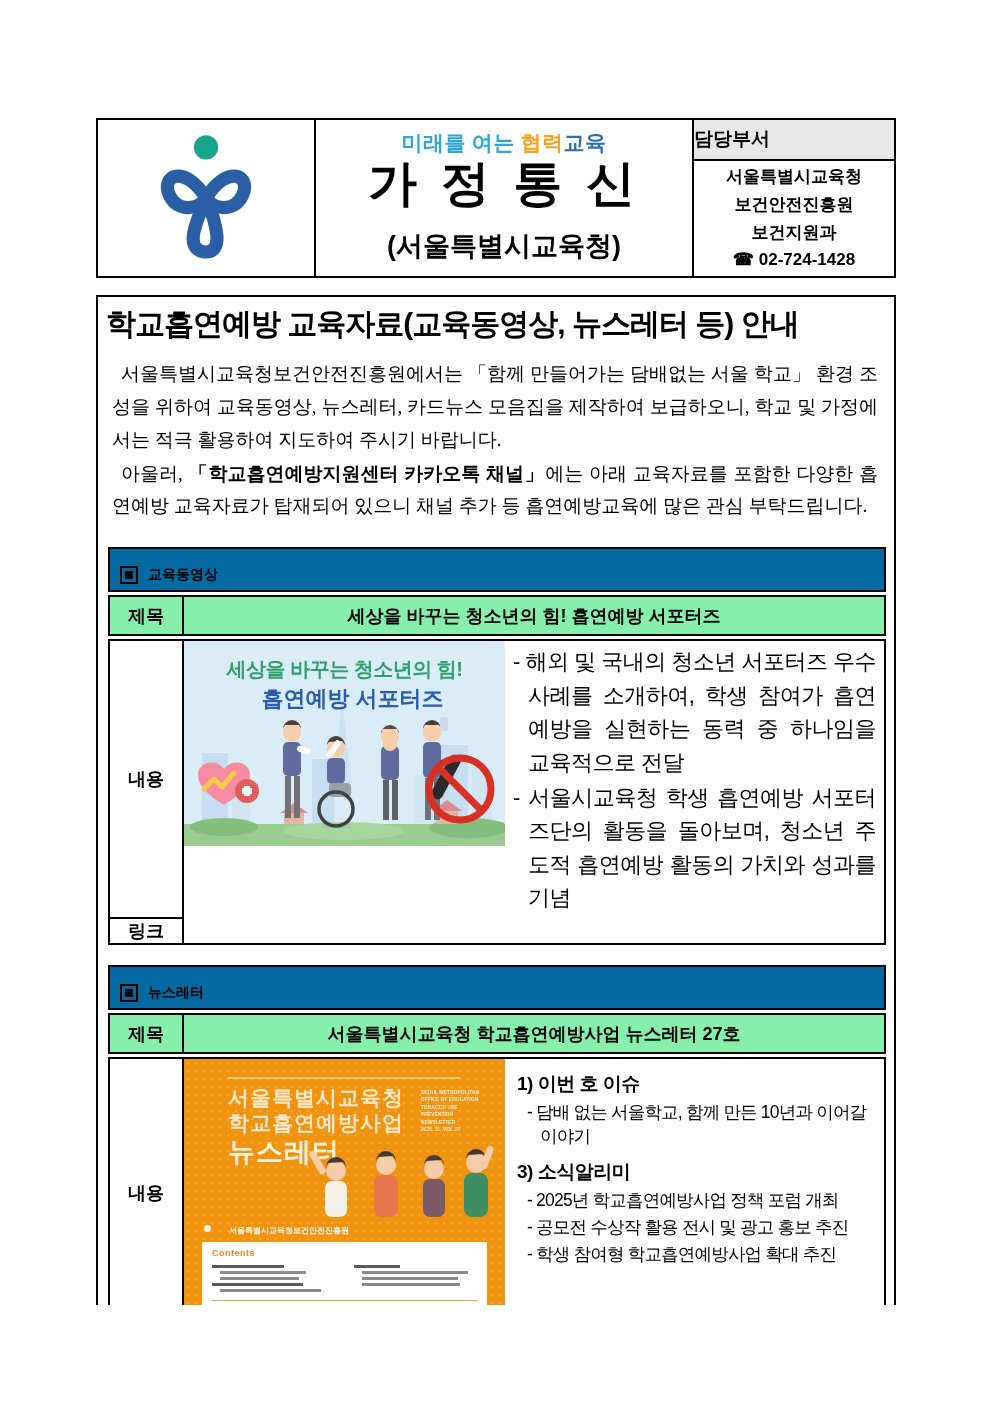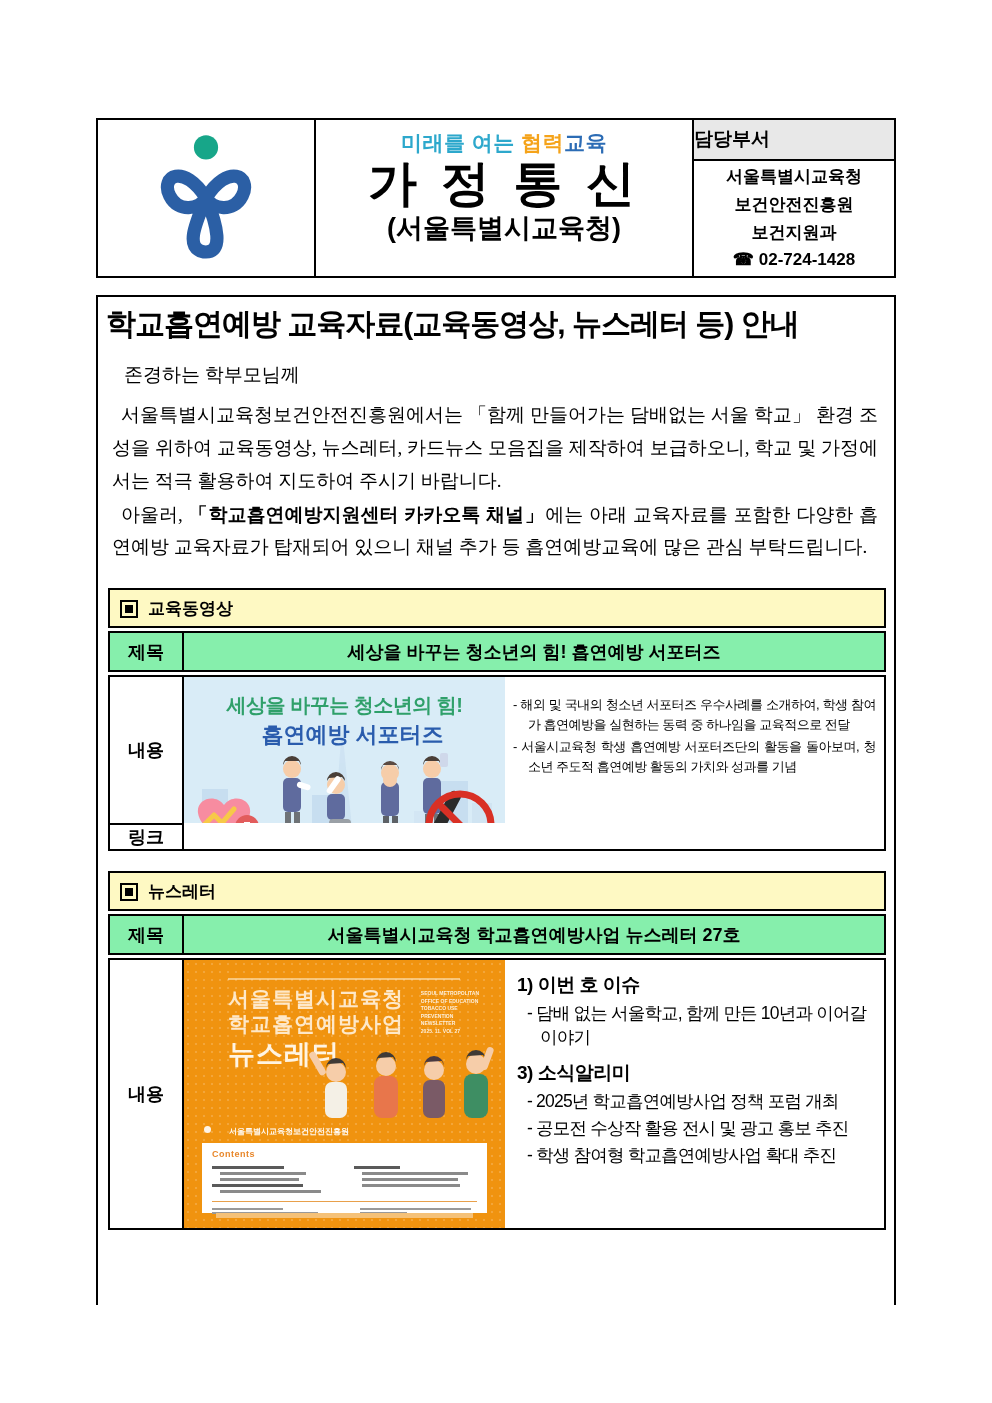--- a/index.html
+++ b/index.html
@@ -6,23 +6,23 @@
   html,body { width: 992px; height: 1403px; background: #fff; overflow: hidden; }
   body { font-family: "Liberation Sans", sans-serif; color: #000; position: relative; }
 
   
   .header { position: absolute; left: 96px; top: 118px; width: 800px; height: 160px;
             border: 2px solid #000; display: flex; background: #fff; }
   .h-logo { width: 216px; display: flex; align-items: center; justify-content: center; }
   .h-center { flex: 1; border-left: 2px solid #000; border-right: 2px solid #000;
               text-align: center; padding-top: 9px; }
   .slogan { font-size: 21px; font-weight: bold; letter-spacing: 0.5px; }
-  .slogan .c1 { color: #2DA8CC; } .slogan .c2 { color: #F5A31A; } .slogan .c3 { color: #2C6CB5; }
+  .slogan .c1 { color: #2DA8CC; font-family: Liberation Serif, serif; } .slogan .c2 { color: #F5A31A; } .slogan .c3 { color: #2C6CB5; }
   .h-title { font-size: 49px; font-weight: bold; letter-spacing: 5px; line-height: 1.02; margin-top: 2px; }
-  .h-sub { font-size: 27px; font-weight: bold; letter-spacing: 0px; margin-top: 1px; }
+  .h-sub { font-size: 27px; font-weight: bold; letter-spacing: 0px; margin-top: 19px; }
   .h-dept { width: 200px; display: flex; flex-direction: column; }
   .dept-band { background: #E8E8E8; border-bottom: 2px solid #000; font-size: 19px; font-weight: bold;
                padding: 6px 0 7px; }
   .dept-body { flex: 1; display: flex; flex-direction: column; justify-content: center;
                text-align: center; font-size: 17px; font-weight: bold; line-height: 1.62; }
 
   
   .content { position: absolute; left: 96px; top: 295px; width: 800px; height: 1010px;
              border: 2px solid #000; border-bottom: none; overflow: hidden; background: #fff; }
   .doc-title { font-size: 30px; font-weight: bold; letter-spacing: -1px; white-space: nowrap;
@@ -30,48 +30,48 @@
   .greeting { font-family: "Liberation Serif", serif; font-size: 19px; margin: 15px 0 0 26px; }
   .para { font-family: "Liberation Serif", serif; font-size: 19px; line-height: 1.73;
           text-align: justify; margin: 11px 16px 0 14px; text-indent: 9px; }
   .para + .para { margin-top: 1px; }
   .para b { font-family: "Liberation Serif", serif; }
 
   
   .section { margin: 24px 8px 0 10px; }
   .section.second { margin-top: 20px; }
   .sec-head { border: 2px solid #000; display: flex; align-items: center; gap: 10px;
-              padding: 7px 10px 6px; font-size: 17px; font-weight: bold; background: #fef9c3; }
+              padding: 17px 10px 6px; font-size: 14px; font-weight: bold; background: #0369a1; }
   .marker { width: 18px; height: 18px; border: 2px solid #000; display: inline-flex;
             align-items: center; justify-content: center; flex: 0 0 auto; }
   .marker::after { content: ""; width: 8px; height: 8px; background: #000; }
 
   .row-title { border: 2px solid #000; margin-top: 3px; display: grid;
                grid-template-columns: 74px 1fr; background: #86efac; }
   .row-title .lbl { border-right: 2px solid #000; text-align: center; padding: 7px 0 6px;
                     font-size: 18px; font-weight: bold; }
   .row-title .val { text-align: center; padding: 7px 4px 6px; font-size: 18px; font-weight: bold; }
 
   .row-body { border: 2px solid #000; margin-top: 3px; display: grid;
               grid-template-columns: 74px 1fr; background: #fff; }
   .body-lbl { border-right: 2px solid #000; display: flex; align-items: center;
               justify-content: center; font-size: 18px; font-weight: bold; }
   .body-cell { display: flex; align-items: stretch; }
   .row-sep { border-top: 2px solid #000; }
 
-  .bullets { flex: 1; padding: 18px 8px 0 8px; font-size: 13px; line-height: 1.52;
+  .bullets { flex: 1; padding: 4px 8px 0 8px; font-size: 22px; line-height: 1.52;
              text-align: justify; letter-spacing: -0.5px; }
   .bullet { padding-left: 15px; text-indent: -15px; margin-bottom: 2px; }
 
   .link-cell { text-align: center; padding: 7px 0 6px; font-size: 18px; }
   .link { color: #6B2C91; text-decoration: underline; cursor: pointer;
           font-family: "Liberation Sans", sans-serif; }
 
   
-  .thumb { position: relative; width: 321px; height: 146px; background: #D9ECF7;
+  .thumb { position: relative; width: 321px; height: 205px; background: #D9ECF7;
            flex: 0 0 auto; overflow: hidden; }
   .thumb-t1 { position: absolute; top: 15px; width: 100%; text-align: center;
               font-size: 20px; font-weight: bold; color: #2FA06A; letter-spacing: -0.5px; }
   .thumb-t2 { position: absolute; top: 43px; width: 100%; text-align: center;
               font-size: 22px; font-weight: bold; color: #2A5CAD; letter-spacing: 0px; padding-left: 16px; }
   .thumb svg { position: absolute; left: 0; top: 0; }
 
   
   .poster { position: relative; width: 321px; height: 268px; flex: 0 0 auto; overflow: hidden;
             background: #F0930F;
@@ -130,21 +130,20 @@
       <div>서울특별시교육청</div>
       <div>보건안전진흥원</div>
       <div>보건지원과</div>
       <div><span>☎</span> <span>02-724-1428</span></div>
     </div>
   </div>
 </div>
 
 <div class="content">
   <div class="doc-title">학교흡연예방 교육자료(교육동영상, 뉴스레터 등) 안내</div>
-  <div class="greeting">존경하는 학부모님께</div>
   <p class="para">서울특별시교육청보건안전진흥원에서는 「함께 만들어가는 담배없는 서울 학교」 환경 조성을 위하여 교육동영상, 뉴스레터, 카드뉴스 모음집을 제작하여 보급하오니, 학교 및 가정에서는 적극 활용하여 지도하여 주시기 바랍니다.</p>
   <p class="para"><span>아울러, </span><b>「학교흡연예방지원센터 카카오톡 채널」</b><span>에는 아래 교육자료를 포함한 다양한 흡연예방 교육자료가 탑재되어 있으니 채널 추가 등 흡연예방교육에 많은 관심 부탁드립니다.</span></p>
 
   <div class="section">
     <div class="sec-head">
       <span class="marker"></span>
       <span>교육동영상</span>
     </div>
     <div class="row-title">
       <div class="lbl">제목</div>

